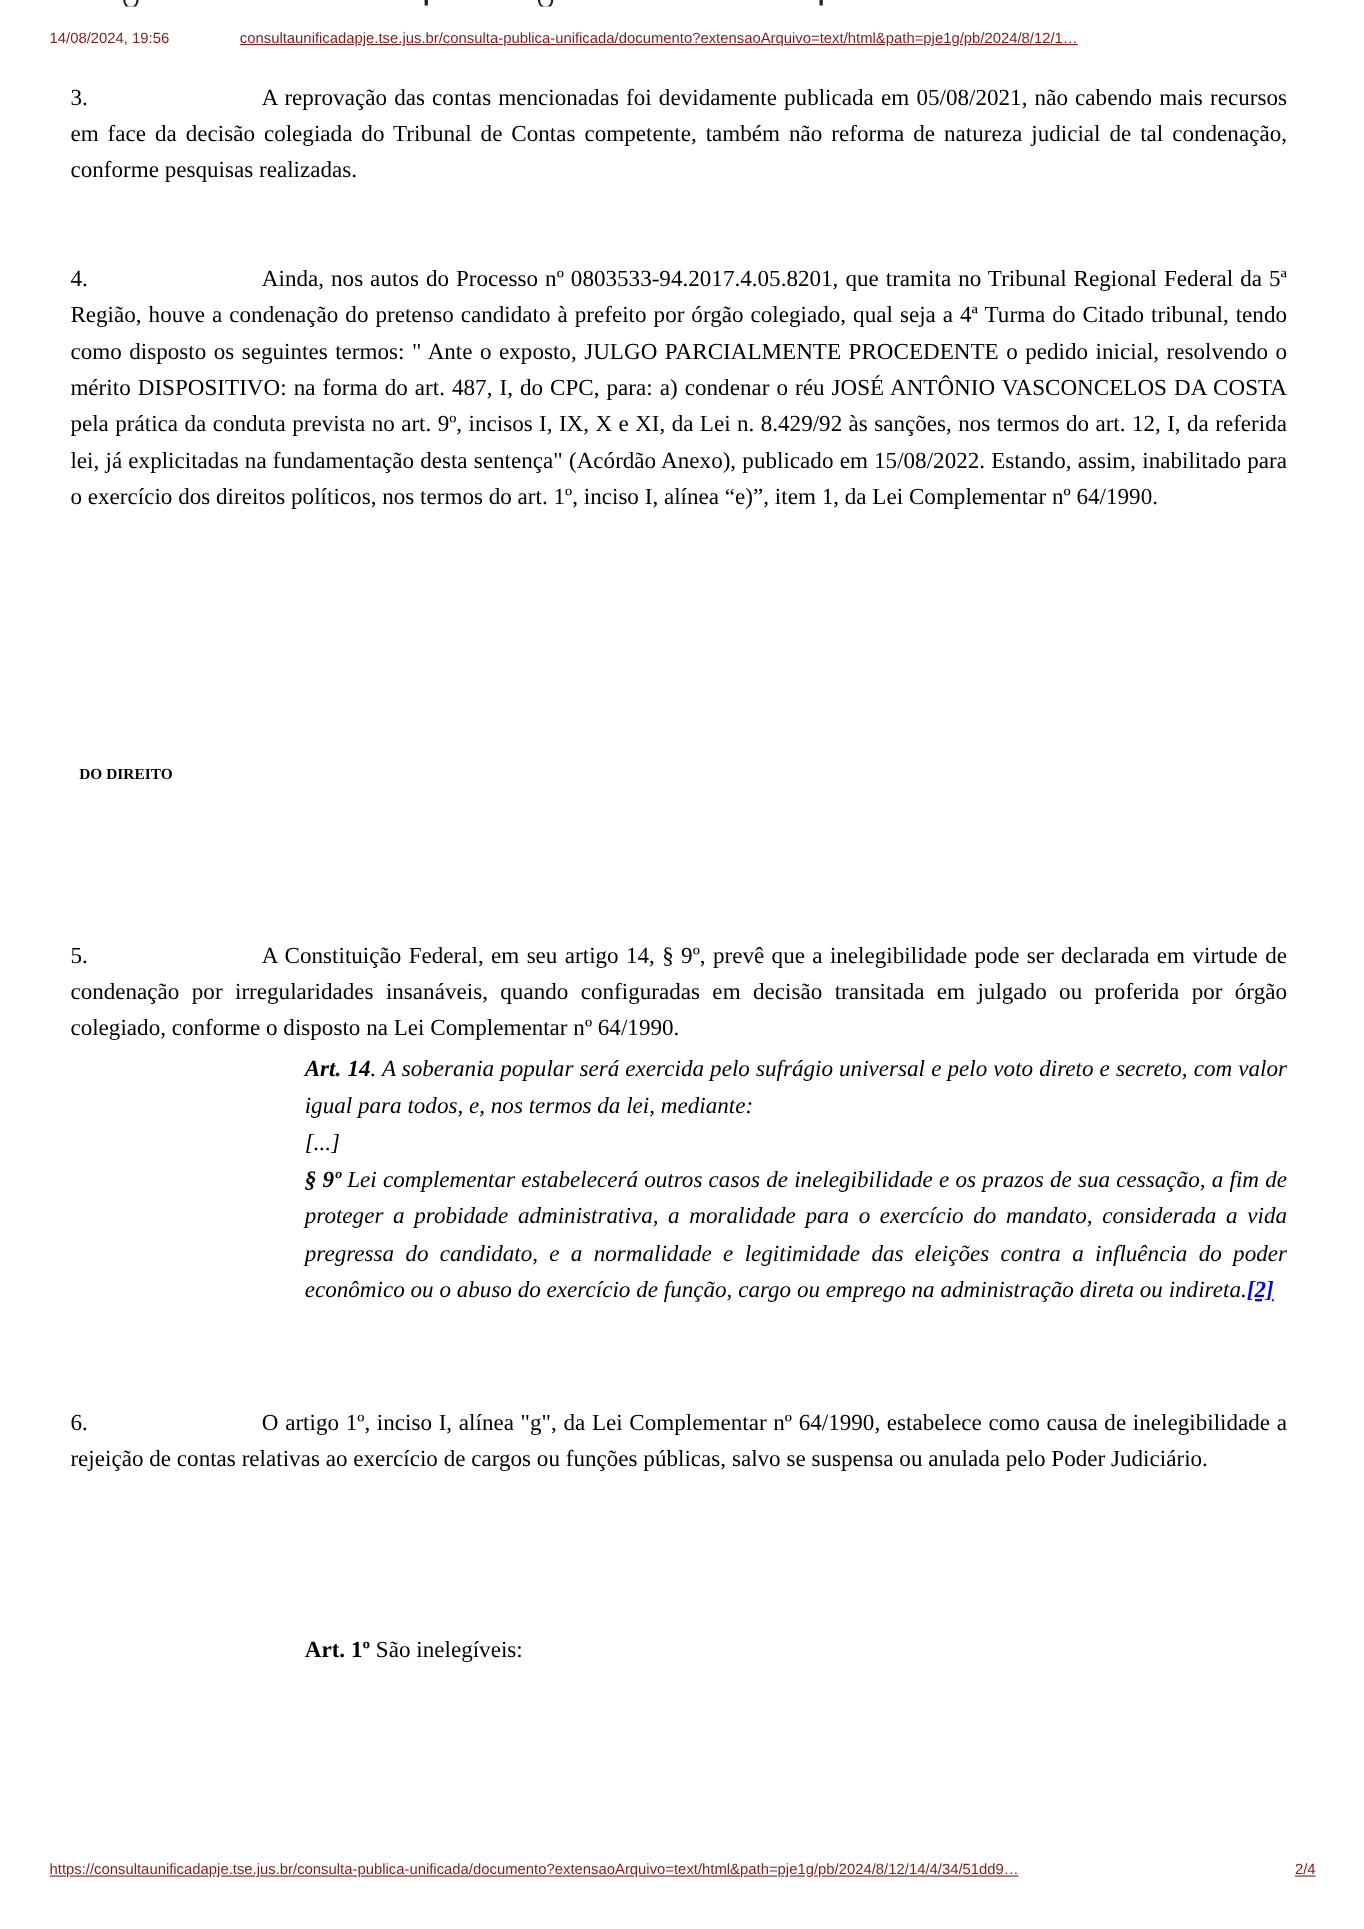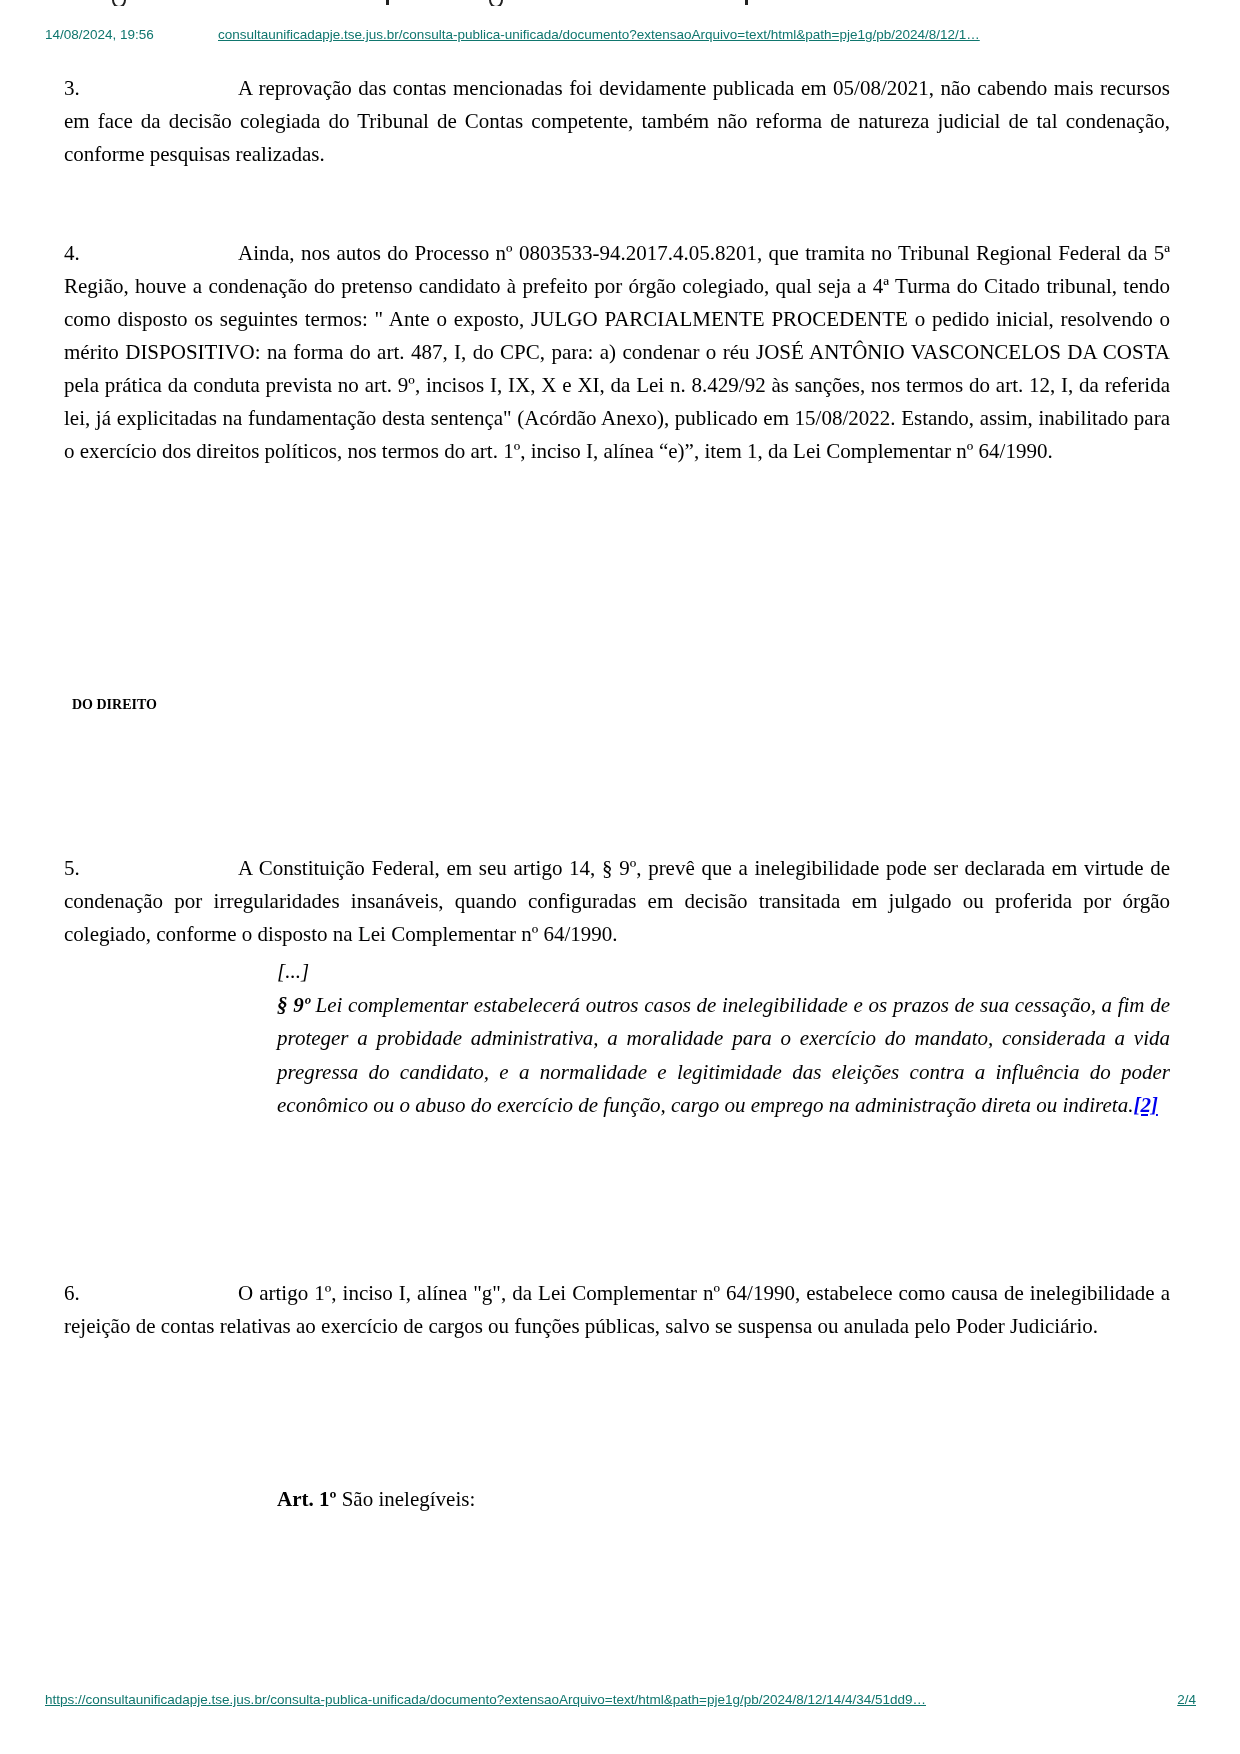--- a/index.html
+++ b/index.html
@@ -40,21 +40,21 @@
     background: #222;
     top: -7px;
   }
 
   
   .print-header, .print-footer {
     position: absolute;
     left: 45px; right: 44px;
     font-family: "Liberation Sans", sans-serif;
     font-size: 13.5px;
-    color: #0f766e;
+    color: #7f1d1d;
     white-space: nowrap;
   }
   .print-header { top: 27px; }
   .header-url {
     position: absolute;
     left: 173px;
     width: 985px;
     overflow: hidden;
     text-decoration: underline;
   }
@@ -144,20 +144,21 @@
 
   <p class="para" id="para3"><span class="pnum">3.</span><span>A reprovação das contas mencionadas foi devidamente publicada em 05/08/2021, não cabendo mais recursos em face da decisão colegiada do Tribunal de Contas competente, também não reforma de natureza judicial de tal condenação, conforme pesquisas realizadas.</span></p>
 
   <p class="para" id="para4"><span class="pnum">4.</span><span>Ainda, nos autos do Processo nº 0803533-94.2017.4.05.8201, que tramita no Tribunal Regional Federal da 5ª Região, houve a condenação do pretenso candidato à prefeito por órgão colegiado, qual seja a 4ª Turma do Citado tribunal, tendo como disposto os seguintes termos: " Ante o exposto, JULGO PARCIALMENTE PROCEDENTE o pedido inicial, resolvendo o mérito DISPOSITIVO: na forma do art. 487, I, do CPC, para: a) condenar o réu JOSÉ ANTÔNIO VASCONCELOS DA COSTA pela prática da conduta prevista no art. 9º, incisos I, IX, X e XI, da Lei n. 8.429/92 às sanções, nos termos do art. 12, I, da referida lei, já explicitadas na fundamentação desta sentença" (Acórdão Anexo), publicado em 15/08/2022. Estando, assim, inabilitado para o exercício dos direitos políticos, nos termos do art. 1º, inciso I, alínea “e)”, item 1, da Lei Complementar nº 64/1990.</span></p>
 
   <h2 class="section-heading">DO DIREITO</h2>
 
   <p class="para" id="para5"><span class="pnum">5.</span><span>A Constituição Federal, em seu artigo 14, § 9º, prevê que a inelegibilidade pode ser declarada em virtude de condenação por irregularidades insanáveis, quando configuradas em decisão transitada em julgado ou proferida por órgão colegiado, conforme o disposto na Lei Complementar nº 64/1990.</span></p>
 
   <div class="blockquote" id="quote14">
+    <div class="bq-para"><span class="bq-bold">Art. 14</span><span>. A soberania popular será exercida pelo sufrágio universal e pelo voto direto e secreto, com valor igual para todos, e, nos termos da lei, mediante:</span></div>
     <div class="bq-para">[...]</div>
     <div class="bq-para"><span class="bq-bold">§ 9º</span><span> Lei complementar estabelecerá outros casos de inelegibilidade e os prazos de sua cessação, a fim de proteger a probidade administrativa, a moralidade para o exercício do mandato, considerada a vida pregressa do candidato, e a normalidade e legitimidade das eleições contra a influência do poder econômico ou o abuso do exercício de função, cargo ou emprego na administração direta ou indireta.</span><a class="footnote-link" href="#">[2]</a></div>
   </div>
 
   <p class="para" id="para6"><span class="pnum">6.</span><span>O artigo 1º, inciso I, alínea "g", da Lei Complementar nº 64/1990, estabelece como causa de inelegibilidade a rejeição de contas relativas ao exercício de cargos ou funções públicas, salvo se suspensa ou anulada pelo Poder Judiciário.</span></p>
 
   <div class="quote-line"><span class="bq-bold">Art. 1º</span><span> São inelegíveis:</span></div>
 
   <div class="print-footer">
     <span class="footer-url">https://consultaunificadapje.tse.jus.br/consulta-publica-unificada/documento?extensaoArquivo=text/html&amp;path=pje1g/pb/2024/8/12/14/4/34/51dd9…</span>

